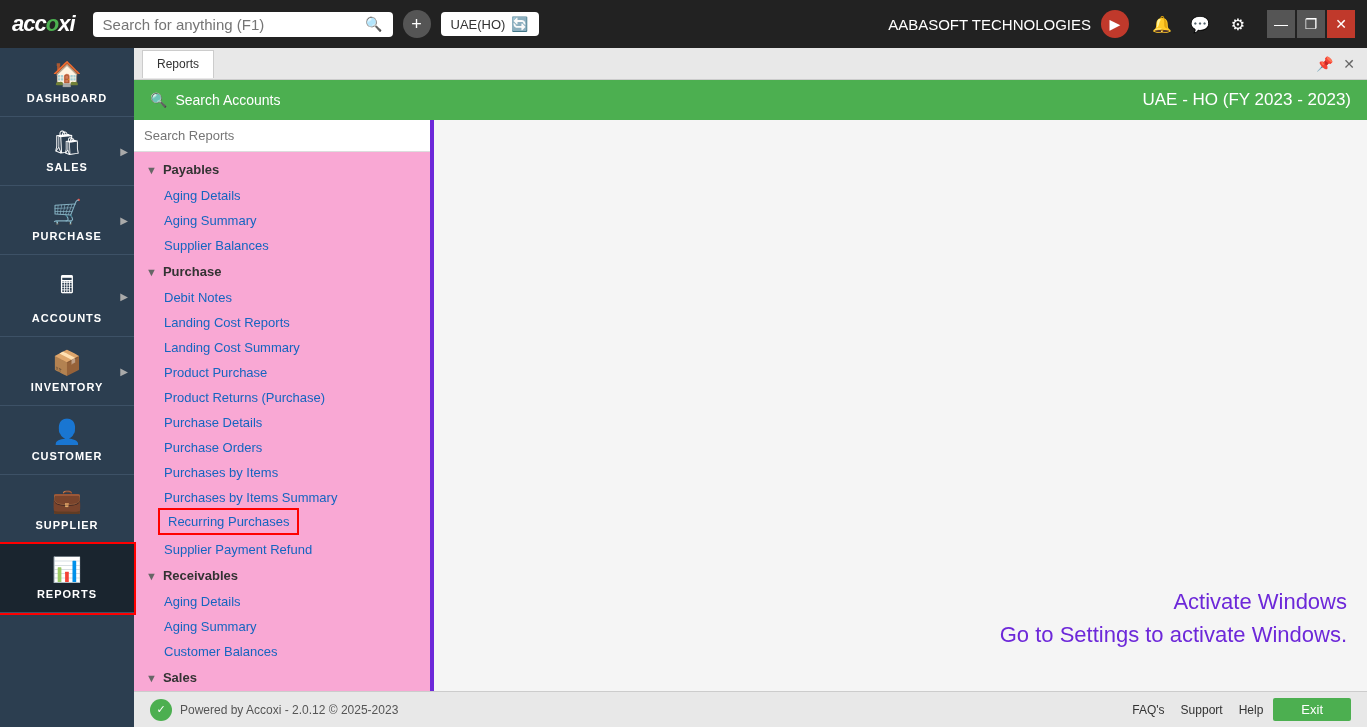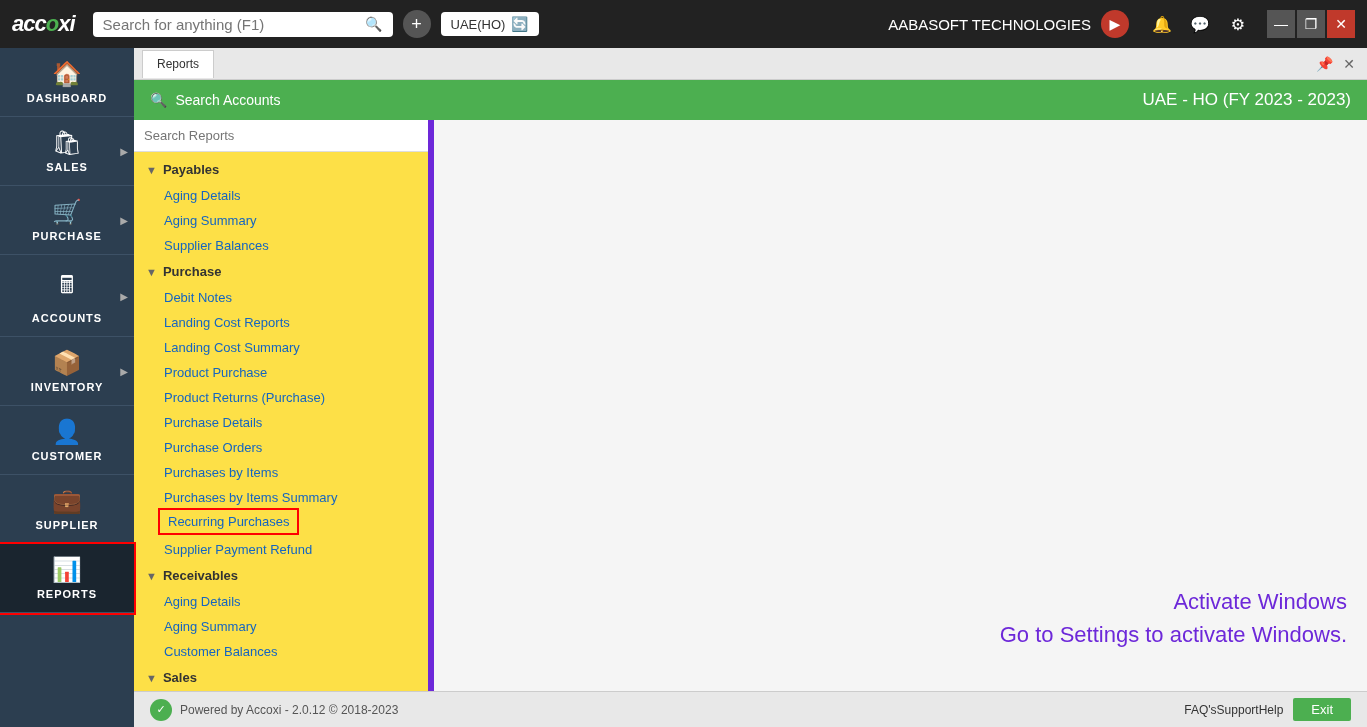--- a/index.html
+++ b/index.html
@@ -183,22 +183,22 @@
     
     .reports-panel {
       display: flex;
       flex: 1;
       overflow: hidden;
     }
 
     
     .tree-panel {
       width: 300px;
-      background: #fde047;
-      border-right: 6px solid #6d28d9;
+      background: #f9a8d4;
+      border-right: 4px solid #6d28d9;
       display: flex;
       flex-direction: column;
       flex-shrink: 0;
       overflow: hidden;
     }
     .search-reports-input {
       padding: 8px 10px;
       border: none;
       border-bottom: 1px solid #ddd;
       font-size: 13px;
@@ -258,27 +258,27 @@
       background: #e8e8e8;
       border-top: 1px solid #ccc;
       display: flex;
       align-items: center;
       padding: 0 16px;
       font-size: 12px;
       color: #555;
       flex-shrink: 0;
     }
     .bottom-logo { width: 22px; height: 22px; background: #4caf50; border-radius: 50%; display: flex; align-items: center; justify-content: center; color: white; font-size: 11px; margin-right: 8px; }
-    .bottom-links { margin-left: auto; display: flex; gap: 0; justify-content: center; }
+    .bottom-links { margin-left: auto; display: flex; gap: 16px; justify-content: center; }
     .bottom-link { color: #333; font-size: 12px; cursor: pointer; }
     .exit-btn {
       background: #4caf50;
       color: white;
       border: none;
-      padding: 4px 18px;
+      padding: 4px 28px;
       font-size: 13px;
       cursor: pointer;
       border-radius: 2px;
       margin-left: 10px;
     }
   </style>
 </head>
 <body>
 
 <div class="topbar">
@@ -421,21 +421,21 @@
       <div class="right-panel">
         <div class="watermark">
           <div>Activate Windows</div>
           <div>Go to Settings to activate Windows.</div>
         </div>
       </div>
     </div>
 
     <div class="bottom-bar">
       <div class="bottom-logo">✓</div>
-      <span>Powered by Accoxi - 2.0.12 © 2018-2023</span>
+      <span>Powered by Accoxi - 2.0.12 © 2025-2023</span>
       <div class="bottom-links">
         <span class="bottom-link">FAQ's</span>
         <span class="bottom-link">Support</span>
         <span class="bottom-link">Help</span>
       </div>
       <button class="exit-btn">Exit</button>
     </div>
   </div>
 </div>
 

